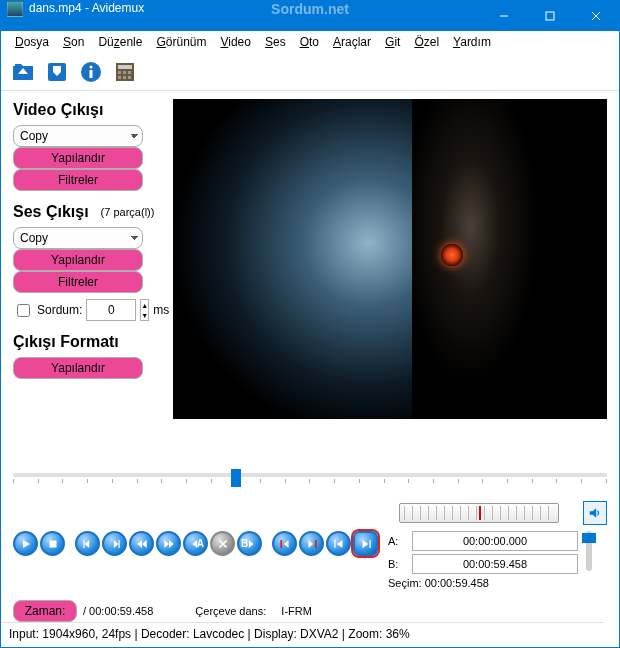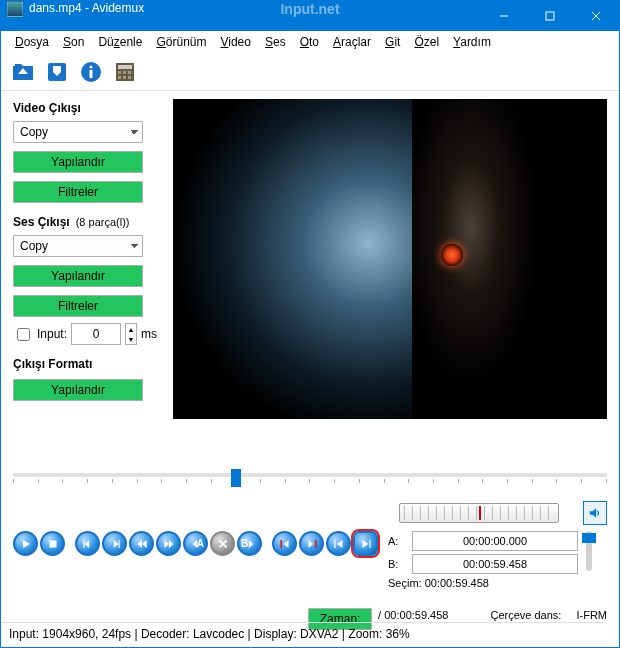--- a/index.html
+++ b/index.html
@@ -10,25 +10,25 @@
   .winbtns { margin-left:auto; display:flex;}
   .winbtn { width:46px; height:30px; display:flex; align-items:center; justify-content:center; color:#fff;}
   .menubar { height:22px; display:flex; align-items:center; padding:0 8px; font-size:12px; gap:2px;}
   .menuitem { padding:1px 6px; border-bottom:1px solid transparent;}
   .menuitem u { text-decoration: underline;}
   .toolbar { height:38px; display:flex; align-items:center; padding:0 8px; gap:6px; border-bottom:1px solid #e0e0e0;}
   .toolicon { width:28px; height:28px; display:flex; align-items:center; justify-content:center;}
   .toolicon svg { width:24px; height:24px;}
   .mainarea { display:flex; height:370px;}
   .leftpanel { width:164px; padding:6px 8px 0 12px; font-size:12px;}
-  .section-title { font-weight:700; font-size:12px; margin:4px 0 6px 0;}
-  .combo, .wbtn { width:130px; height:22px; font-size:12px; border:1px solid #adadad; background:#fdfdfd; border-radius:1px;}
+  .section-title { font-weight:700; font-size:16px; margin:4px 0 6px 0;}
+  .combo, .wbtn { width:130px; height:22px; font-size:12px; border:1px solid #adadad; background:#fdfdfd; border-radius:8px;}
   .combo { padding:0 18px 0 6px; appearance:none; background-image: linear-gradient(45deg, transparent 50%, #555 50%), linear-gradient(-45deg, transparent 50%, #555 50%); background-position: right 8px center, right 4px center; background-size:4px 4px; background-repeat:no-repeat; display:block;}
-  .wbtn { display:flex; align-items:center; justify-content:center; margin-top:8px; background:#22c55e;}
-  .inline { display:flex; align-items:center; gap:6px;}
+  .wbtn { display:flex; align-items:center; justify-content:center; margin-top:0; background:#ec4899;}
+  .inline { display:flex; align-items:center; gap:12px;}
   .shiftbox { display:flex; align-items:center; gap:4px; margin-top:6px;}
   .numspin { width:50px; height:22px; border:1px solid #adadad; font-size:12px; text-align:center;}
   .spinarrows { width:14px; height:22px; display:flex; flex-direction:column; border:1px solid #adadad;}
   .spinarrows span { flex:1; font-size:7px; display:flex; align-items:center; justify-content:center;}
   .videoarea { flex:1; padding:8px 12px 0 8px;}
   .videoframe { width:100%; height:320px; background:#000; position:relative; overflow:hidden;}
   .face { position:absolute; inset:0; background: radial-gradient(ellipse 60% 80% at 45% 45%, #8fb4c8 0%, #3a5e77 25%, #0d1b26 55%, #000 75%); }
   .face::after { content:""; position:absolute; right:0; top:0; bottom:0; width:45%; background: radial-gradient(ellipse 50% 70% at 30% 40%, #4a4238 0%, #1a1410 30%, #000 70%);}
   .eye { position:absolute; left:268px; top:145px; width:22px; height:22px; border-radius:50%; background: radial-gradient(circle, #ff6a2a 0%, #d93810 40%, #000 80%); box-shadow:0 0 10px #ff5722;}
   .lowerarea { padding:6px 12px 0 12px;}
@@ -49,33 +49,33 @@
   .cbtns { display:flex; gap:2px; align-items:center;}
   .cbtn { width:25px; height:25px; border-radius:50%; border:2px solid #1a72c8; background: radial-gradient(circle at 35% 30%, #aed8ff, #2a8fe0 60%, #0b5fa8); color:#fff; display:flex; align-items:center; justify-content:center; position:relative;}
   .cbtn svg { width:14px; height:14px; fill:#fff;}
   .cbtn.gray { border-color:#888; background: radial-gradient(circle at 35% 30%, #e0e0e0, #999 60%, #666);}
   .cbtn.txt span { font-size:10px; font-weight:700; color:#fff; position:absolute;}
   .cbtn.hl { box-shadow: 0 0 0 2px #d22; border-radius:6px;}
   .abpanel { width:190px; margin-left:6px; font-size:11px;}
   .abrow { display:flex; align-items:center; margin-bottom:3px;}
   .abrow .lbl { width:24px;}
   .abrow .val { flex:1; border:1px solid #adadad; height:20px; display:flex; align-items:center; justify-content:center; font-size:11px;}
-  .timerow { display:flex; align-items:center; gap:6px; margin-top:8px; font-size:11px;justify-content:flex-end;}
+  .timerow { display:flex; align-items:center; gap:6px; margin-top:8px; font-size:11px;}
   .timerow .wbtn { width:64px; height:22px;}
   .timein { width:90px; height:22px; border:1px solid #adadad; text-align:center; font-size:11px;}
   .statusbar { position:absolute; bottom:0; left:1px; right:16px; height:26px; border-top:1px solid #e0e0e0; font-size:12px; padding:4px 8px;}
   input[type=checkbox]{ width:13px; height:13px;}
 </style>
 </head>
 <body>
 
 <div class="titlebar">
   <div class="appicon"></div>
   <span>dans.mp4 - Avidemux</span>
-  <span class="overlay">Input.net</span>
+  <span class="overlay">Sordum.net</span>
   <div class="winbtns">
     <div class="winbtn">
         <svg width="10" height="10">
           <line x1="1" y1="5" x2="9" y2="5" stroke="#fff" stroke-width="1"></line>
         </svg>
       </div>
     <div class="winbtn">
         <svg width="10" height="10">
           <rect x="1" y="1" width="8" height="8" fill="none" stroke="#fff" stroke-width="1"></rect>
         </svg>
@@ -140,28 +140,28 @@
 
 <div class="mainarea">
   <div class="leftpanel">
     <div class="section-title">Video Çıkışı</div>
     <select class="combo"><option>Copy</option></select>
     <div class="wbtn">Yapılandır</div>
     <div class="wbtn">Filtreler</div>
 
     <div class="inline" style="margin-top:12px;">
       <div class="section-title" style="margin:0;">Ses Çıkışı</div>
-      <span style="font-size:11px;">(8 parça(l))</span>
+      <span style="font-size:11px;">(7 parça(l))</span>
     </div>
     <select class="combo" style="margin-top:6px;"><option>Copy</option></select>
     <div class="wbtn">Yapılandır</div>
     <div class="wbtn">Filtreler</div>
     <div class="shiftbox">
       <input type="checkbox" style="">
-      <span>Input:</span>
+      <span>Sordum:</span>
       <input class="numspin" value="0" style="">
       <div class="spinarrows">
           <span>▲</span>
           <span>▼</span>
         </div>
       <span>ms</span>
     </div>
 
     <div class="section-title" style="margin-top:12px;">Çıkışı Formatı</div>
     <div class="wbtn">Yapılandır</div>

